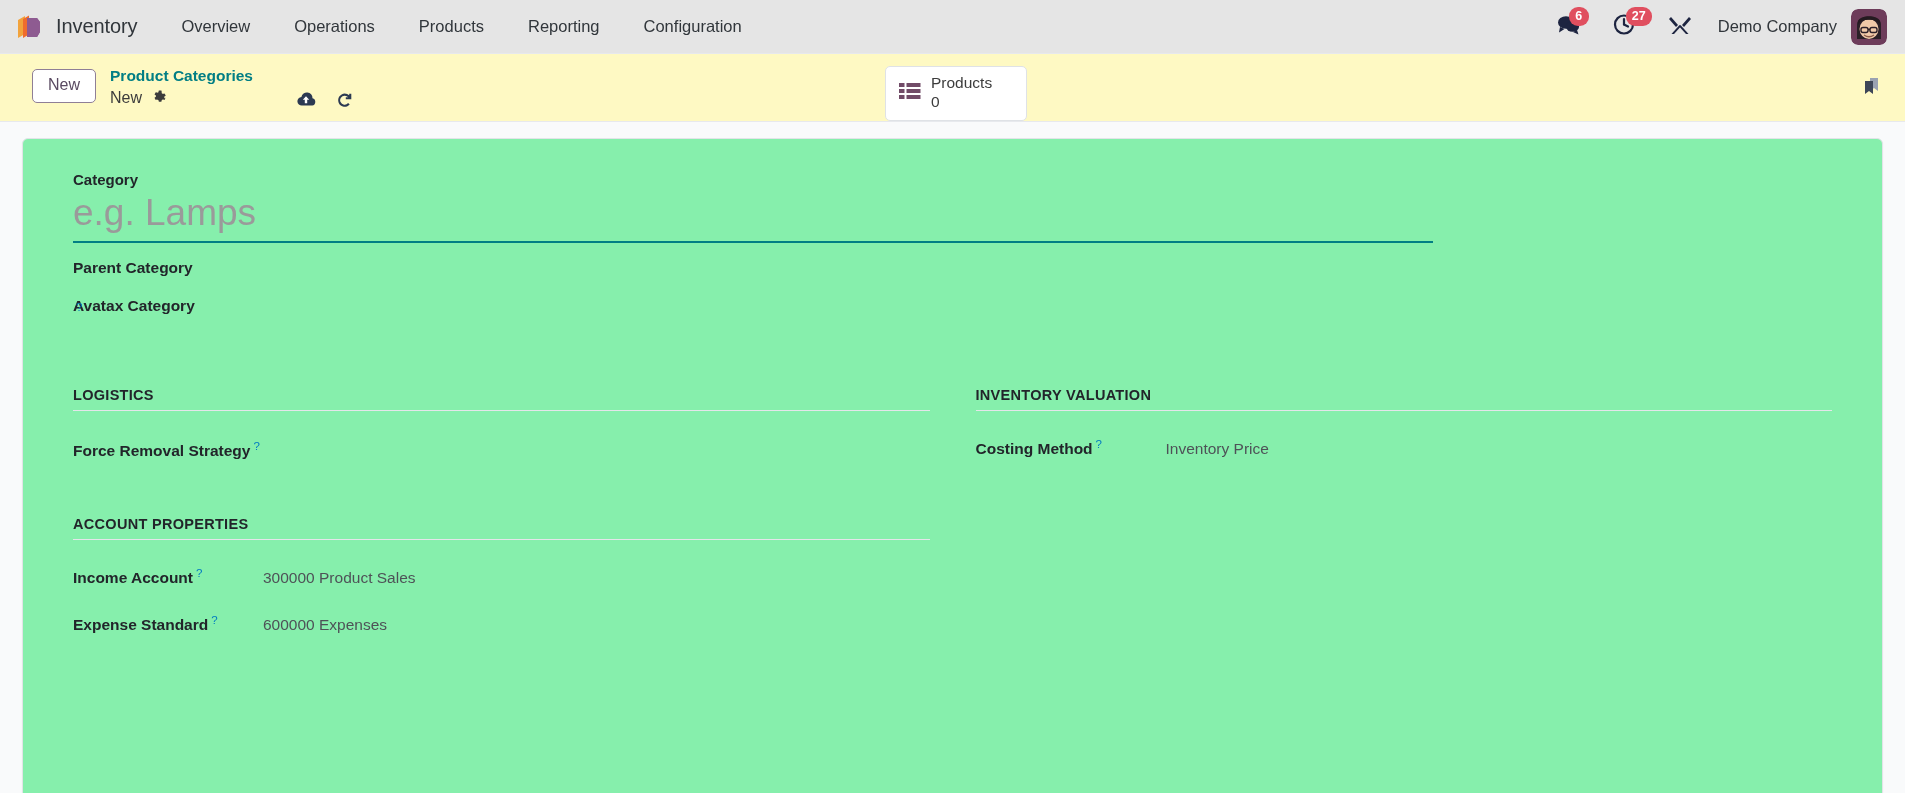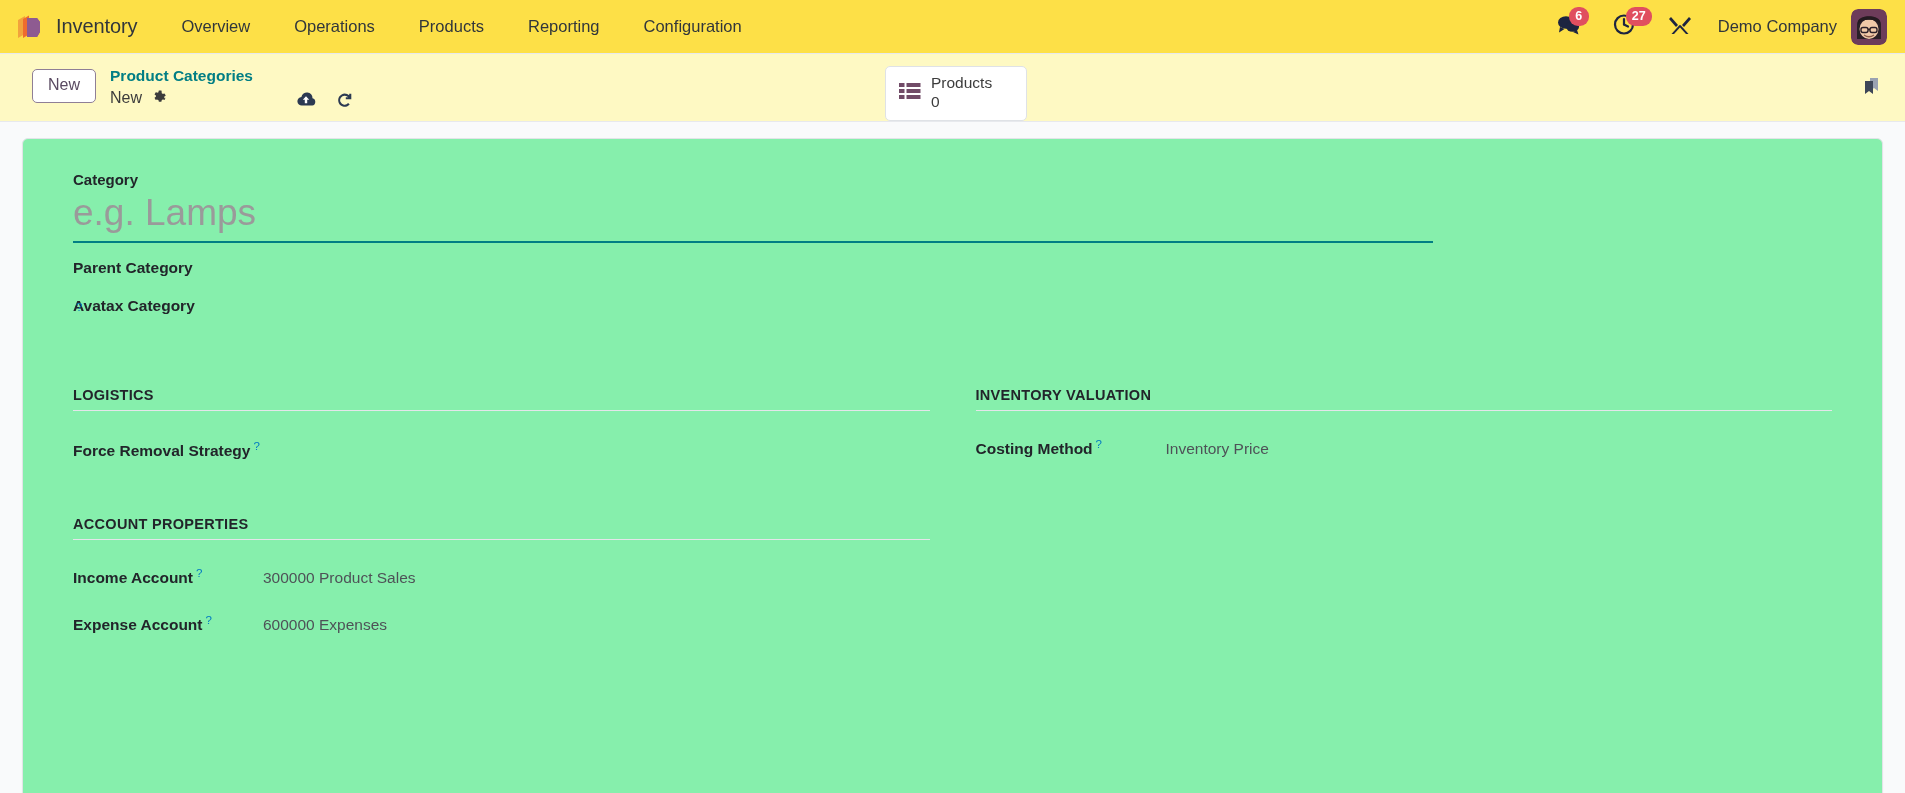--- a/index.html
+++ b/index.html
@@ -6,21 +6,21 @@
   html, body {
     width: 1905px; height: 793px;
     background: #f9fafb;
     font-family: "Liberation Sans", sans-serif;
     -webkit-font-smoothing: antialiased;
   }
 
   
   .navbar {
     height: 54px;
-    background: #fde047;
+    background: #e5e5e5;
     display: flex;
     align-items: center;
     padding: 0 14px 0 14px;
     border-bottom: 1px solid #e7e9ed;
     position: relative;
   }
   .odoo-logo {
     width: 30px; height: 30px;
     margin-right: 12px;
     flex: 0 0 auto;
@@ -390,21 +390,21 @@
 
         <div class="group-title" style="margin-top:55px">ACCOUNT PROPERTIES</div>
         <div class="row">
           <span class="lbl">
             <span class="field-label">Income Account</span><span class="help-q">?</span>
           </span>
           <span class="val">300000 Product Sales</span>
         </div>
         <div class="row">
           <span class="lbl">
-            <span class="field-label">Expense Account</span><span class="help-q">?</span>
+            <span class="field-label">Expense Standard</span><span class="help-q">?</span>
           </span>
           <span class="val">600000 Expenses</span>
         </div>
       </div>
 
       <div class="col">
         <div class="group-title">INVENTORY VALUATION</div>
         <div class="row">
           <span class="lbl">
             <span class="field-label">Costing Method</span><span class="help-q">?</span>

